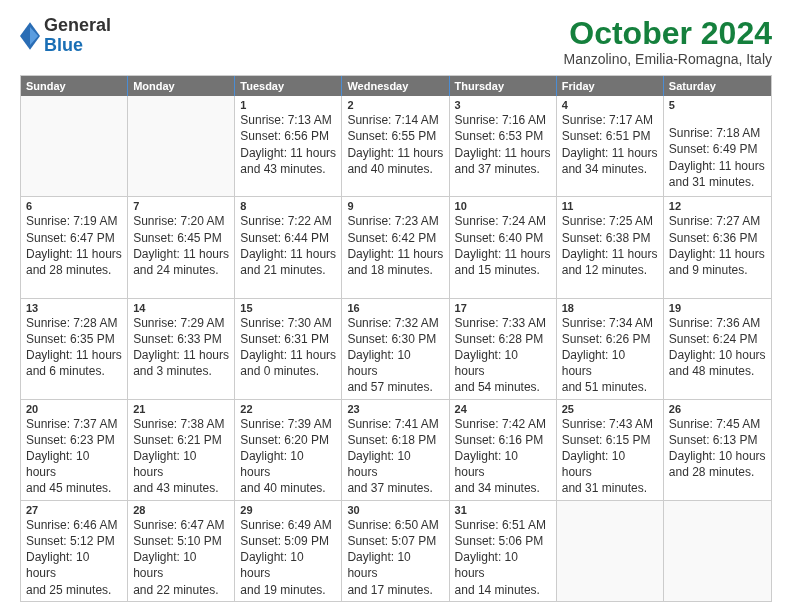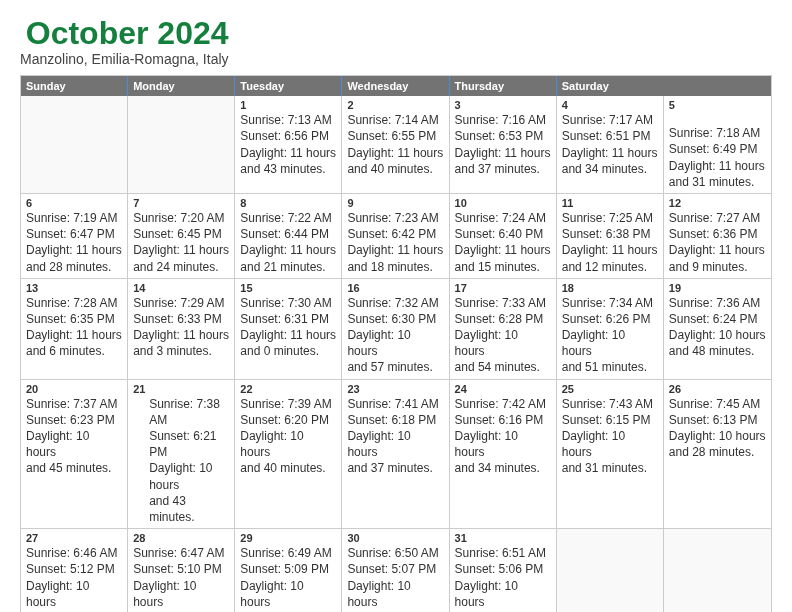--- a/index.html
+++ b/index.html
@@ -116,33 +116,44 @@
       font-size: 12px;
       line-height: 1.35;
       color: #333;
     }
   </style>
 </head>
 <body>
 
 <div class="page">
   <div class="header">
+    <div class="logo">
+      <svg class="logo-icon" width="22" height="30" viewBox="0 0 22 30">
+        <polygon points="11,0 22,15 11,30 0,15" fill="#2a6db5"></polygon>
+        <polygon points="11,5 20,15 11,25" fill="#5a9de0"></polygon>
+      </svg>
+      <div class="logo-text">
+        <span class="logo-general">General</span>
+        <span class="logo-blue">Blue</span>
+      </div>
+    </div>
     <div class="title-block">
       <div class="month-title">October 2024</div>
       <div class="subtitle">Manzolino, Emilia-Romagna, Italy</div>
     </div>
   </div>
 
   <div class="calendar">
     <div class="cal-header" id="cal-header">
         <div class="cal-header-cell">Sunday</div>
         <div class="cal-header-cell">Monday</div>
         <div class="cal-header-cell">Tuesday</div>
         <div class="cal-header-cell">Wednesday</div>
         <div class="cal-header-cell">Thursday</div>
+        <div class="cal-header-cell">Friday</div>
         <div class="cal-header-cell">Saturday</div>
       </div>
     <div class="cal-body" id="cal-body">
         <div class="cal-row">
           <div class="cal-cell empty"></div>
           <div class="cal-cell empty"></div>
           <div class="cal-cell">
             <span class="day-num">1</span>
             <div class="cell-text" style="white-space: pre-line;">Sunrise: 7:13 AM
 Sunset: 6:56 PM
@@ -283,21 +294,21 @@
         <div class="cal-row">
           <div class="cal-cell">
             <span class="day-num">20</span>
             <div class="cell-text" style="white-space: pre-line;">Sunrise: 7:37 AM
 Sunset: 6:23 PM
 Daylight: 10 hours
 and 45 minutes.</div>
           </div>
           <div class="cal-cell">
             <span class="day-num">21</span>
-            <div class="cell-text" style="white-space: pre-line; margin-left: 16px;">Sunrise: 7:38 AM
+            <div class="cell-text" style="white-space: pre-line;">Sunrise: 7:38 AM
 Sunset: 6:21 PM
 Daylight: 10 hours
 and 43 minutes.</div>
           </div>
           <div class="cal-cell">
             <span class="day-num">22</span>
             <div class="cell-text" style="white-space: pre-line;">Sunrise: 7:39 AM
 Sunset: 6:20 PM
 Daylight: 10 hours
 and 40 minutes.</div>

